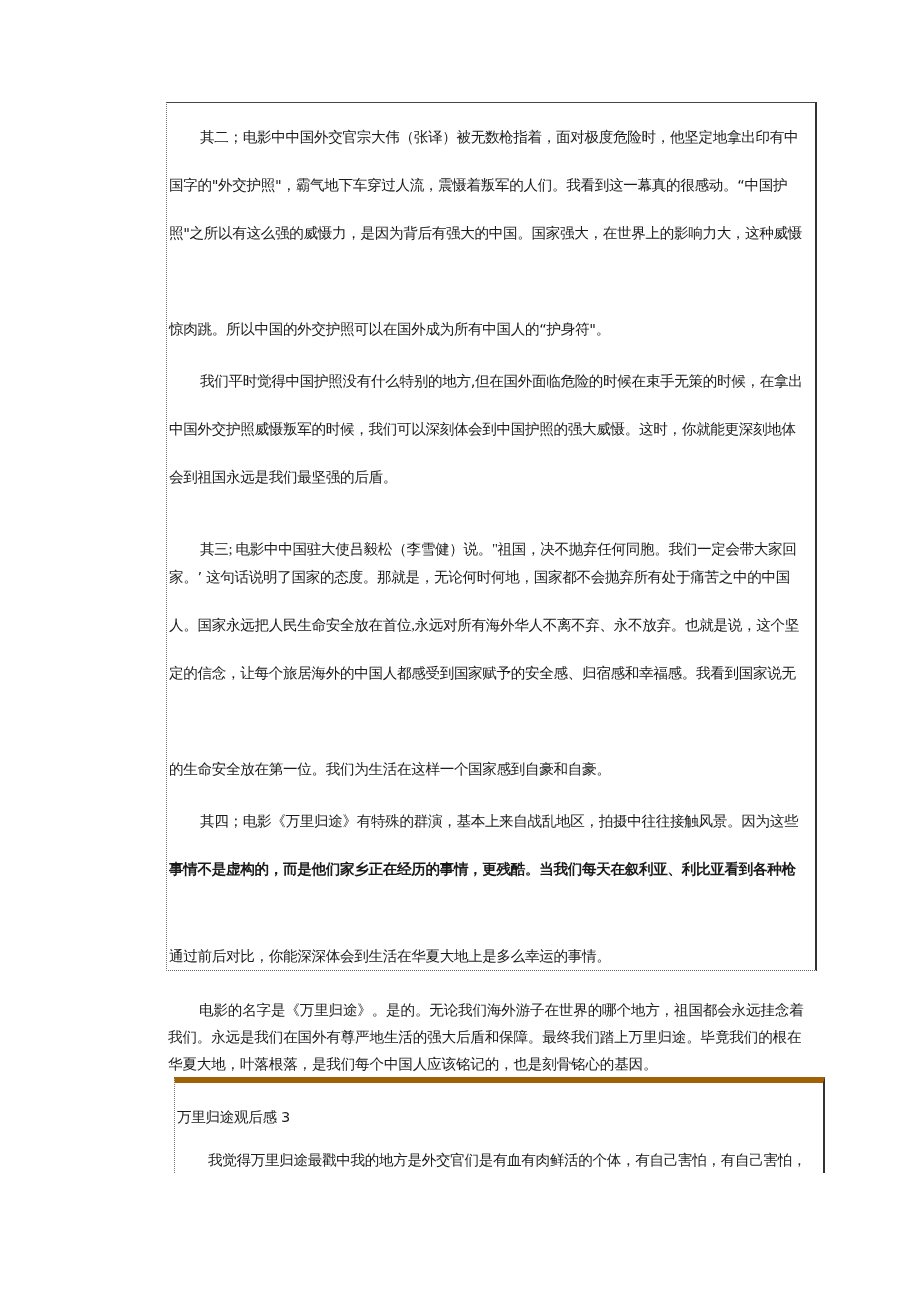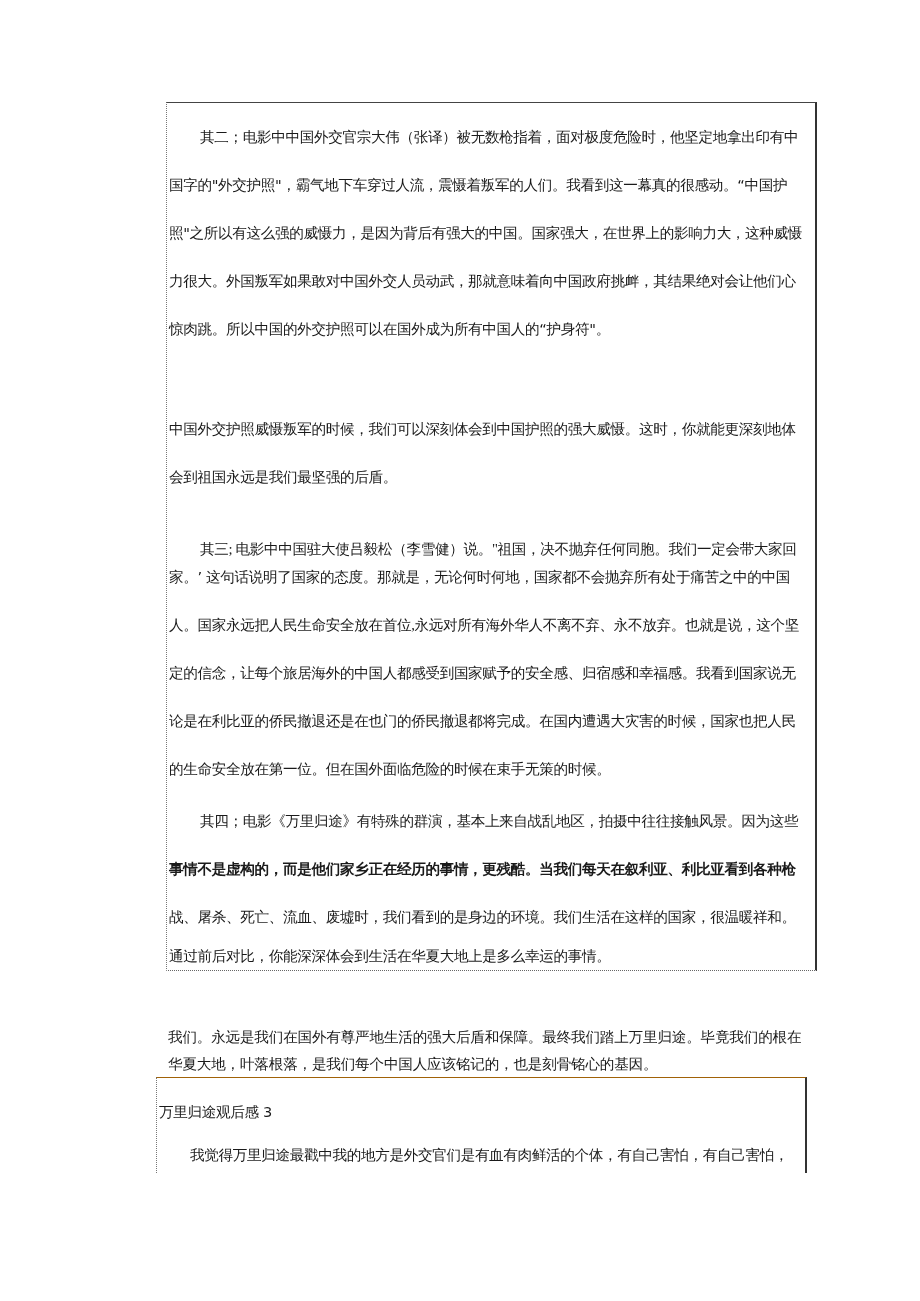--- a/index.html
+++ b/index.html
@@ -30,25 +30,25 @@
       width: 651px;
       height: 869px;
       border-top: 1px solid #444;
       border-right: 2px solid #333;
       border-left: 1px dotted #777;
       border-bottom: 1px dotted #666;
       box-sizing: border-box;
     }
     .box2 {
       position: absolute;
-      left: 124px;
+      left: 142px;
       top: 1077px;
       width: 651px;
       height: 96px;
-      border-top: 1px solid #a16207;
+      border-top: 6px solid #a16207;
       border-right: 2px solid #333;
       border-left: 1px dotted #777;
       box-sizing: border-box;
     }
     .line {
       position: absolute;
       left: 2px;
       white-space: nowrap;
       font-size: 14.6px;
       line-height: 20px;
@@ -68,39 +68,38 @@
 </head>
 <body>
 
 <div class="page">
 
   <div class="box1">
 
     <div class="line indent" style="top:24px;">其二；电影中中国外交官宗大伟（张译）被无数枪指着，面对极度危险时，他坚定地拿出印有中</div>
     <div class="line" style="top:72px;">国字的"外交护照"，霸气地下车穿过人流，震慑着叛军的人们。我看到这一幕真的很感动。“中国护</div>
     <div class="line" style="top:120px;">照"之所以有这么强的威慑力，是因为背后有强大的中国。国家强大，在世界上的影响力大，这种威慑</div>
-    <div class="line" style="top:168px;">力很大。外国叛军如果敢对中国外交人员动武，那就意味着向中国政府挑衅，其结果绝对会让他们心</div>
     <div class="line" style="top:216px;">惊肉跳。所以中国的外交护照可以在国外成为所有中国人的“护身符"。</div>
 
+    <div class="line indent" style="top:268px;">我们平时觉得中国护照没有什么特别的地方,但在国外面临危险的时候在束手无策的时候，在拿出</div>
     <div class="line" style="top:316px;">中国外交护照威慑叛军的时候，我们可以深刻体会到中国护照的强大威慑。这时，你就能更深刻地体</div>
     <div class="line" style="top:364px;">会到祖国永远是我们最坚强的后盾。</div>
 
     <div class="line indent" style="top:436px;font-family:Liberation Serif, serif;">其三; 电影中中国驻大使吕毅松（李雪健）说。"祖国，决不抛弃任何同胞。我们一定会带大家回</div>
     <div class="line" style="top:464px;">家。’ 这句话说明了国家的态度。那就是，无论何时何地，国家都不会抛弃所有处于痛苦之中的中国</div>
     <div class="line" style="top:512px;font-family:Liberation Serif, serif;">人。国家永远把人民生命安全放在首位,永远对所有海外华人不离不弃、永不放弃。也就是说，这个坚</div>
     <div class="line" style="top:560px;">定的信念，让每个旅居海外的中国人都感受到国家赋予的安全感、归宿感和幸福感。我看到国家说无</div>
-    <div class="line" style="top:608px;">论是在利比亚的侨民撤退还是在也门的侨民撤退都将完成。在国内遭遇大灾害的时候，国家也把人民</div>
-    <div class="line" style="top:656px;">的生命安全放在第一位。但在国外面临危险的时候在束手无策的时候。</div>
+    <div class="line" style="top:656px;">的生命安全放在第一位。我们为生活在这样一个国家感到自豪和自豪。</div>
 
     <div class="line indent" style="top:708px;">其四；电影《万里归途》有特殊的群演，基本上来自战乱地区，拍摄中往往接触风景。因为这些</div>
     <div class="line" style="top:756px;font-weight:bold;">事情不是虚构的，而是他们家乡正在经历的事情，更残酷。当我们每天在叙利亚、利比亚看到各种枪</div>
-    <div class="line" style="top:804px;">战、屠杀、死亡、流血、废墟时，我们看到的是身边的环境。我们生活在这样的国家，很温暖祥和。</div>
     <div class="line" style="top:843px;">通过前后对比，你能深深体会到生活在华夏大地上是多么幸运的事情。</div>
   </div>
 
+  <div class="free-line indent" style="top:1000px;">电影的名字是《万里归途》。是的。无论我们海外游子在世界的哪个地方，祖国都会永远挂念着</div>
   <div class="free-line" style="top:1054px;">华夏大地，叶落根落，是我们每个中国人应该铭记的，也是刻骨铭心的基因。</div>
   <div class="free-line" style="top:1027px;">我们。永远是我们在国外有尊严地生活的强大后盾和保障。最终我们踏上万里归途。毕竟我们的根在</div>
 
   <div class="box2">
     <div class="line" style="top:24px;">万里归途观后感 3</div>
     <div class="line indent" style="top:67px;">我觉得万里归途最戳中我的地方是外交官们是有血有肉鲜活的个体，有自己害怕，有自己害怕，</div>
   </div>
 
 </div>
 

